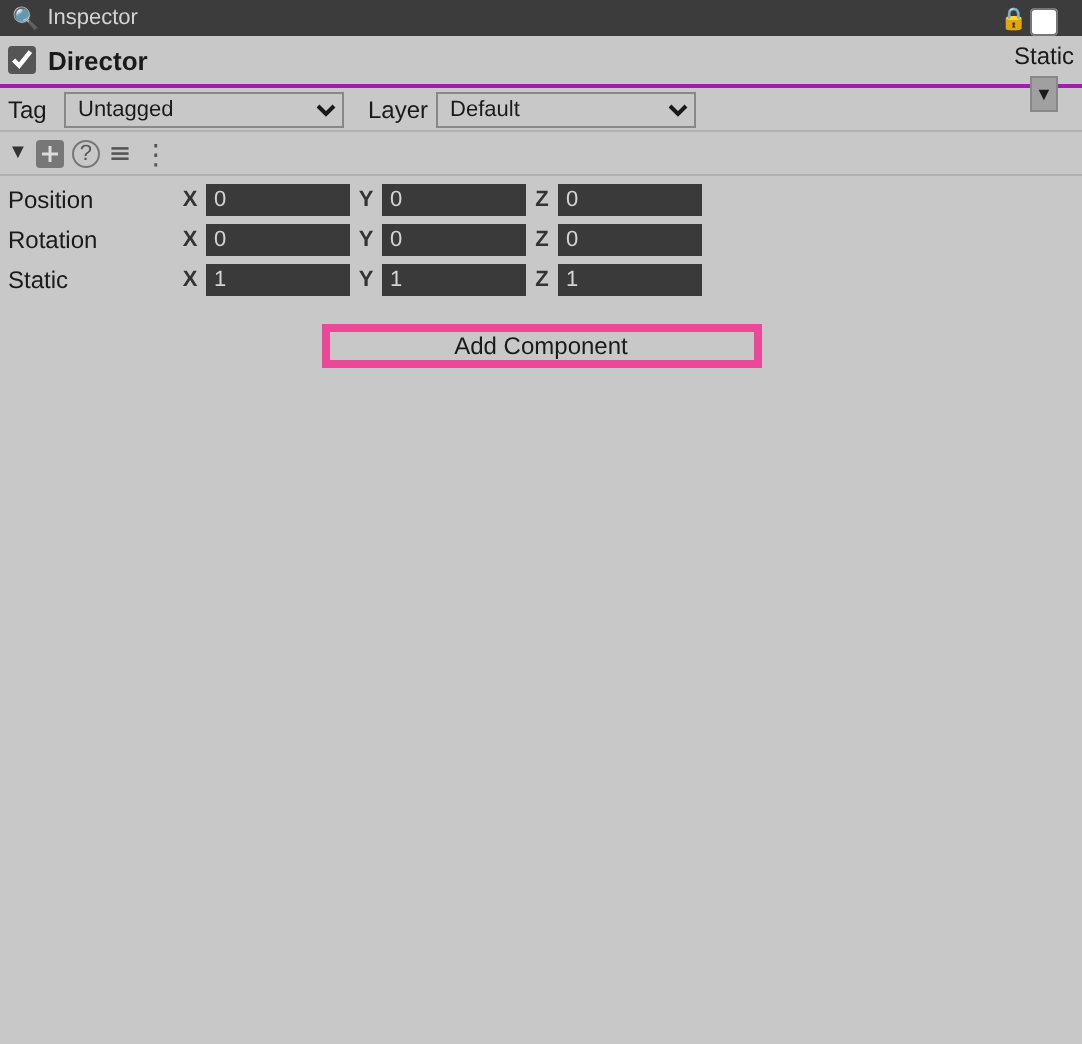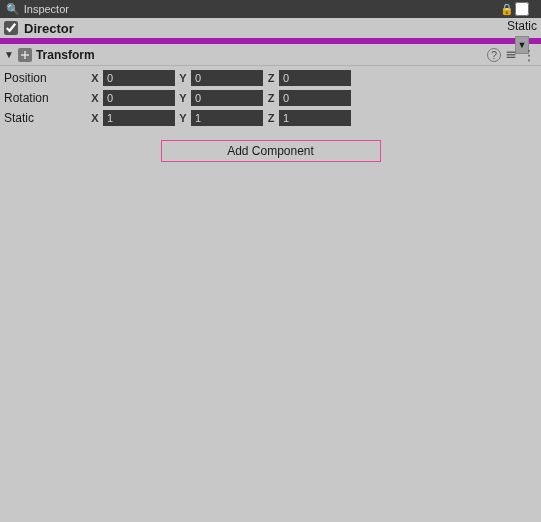--- a/index.html
+++ b/index.html
@@ -33,21 +33,21 @@
     }
 
     
     .gameobject-row {
       background: #c8c8c8;
       height: 26px;
       display: flex;
       align-items: center;
       padding: 0 4px;
       gap: 4px;
-      border-bottom: 6px solid #a21caf;
+      border-bottom: 2px solid #a21caf;
     }
     .go-checkbox {
       width: 14px;
       height: 14px;
       accent-color: #555;
     }
     .go-name-input {
       flex: 1;
       height: 18px;
       background: #c8c8c8;
@@ -200,21 +200,21 @@
     
     .add-component-area {
       display: flex;
       justify-content: center;
       padding: 10px 0;
     }
     .add-component-btn {
       width: 220px;
       height: 22px;
       background: #c8c8c8;
-      border: 1px solid #ec4899;
+      border: 4px solid #ec4899;
       font-size: 12px;
       color: #1a1a1a;
       cursor: pointer;
       display: flex;
       align-items: center;
       justify-content: center;
     }
 
     
     .main-area {
@@ -238,30 +238,39 @@
   <div class="gameobject-row">
     <input type="checkbox" class="go-checkbox" checked="" style="">
     <input type="text" class="go-name-input" value="Director" style="">
     <div class="static-row">
       <input type="checkbox" class="static-checkbox" style="">
       <span class="static-label">Static</span>
       <div class="static-dropdown-btn">▼</div>
     </div>
   </div>
 
+  <div class="tag-layer-row">
+    <span class="tl-label">Tag</span>
+    <select class="tl-select tl-select-tag">
+      <option>Untagged</option>
+    </select>
+    <span class="tl-label" style="margin-left:8px;">Layer</span>
+    <select class="tl-select tl-select-layer">
+      <option>Default</option>
+    </select>
+  </div>
 
   <div class="component-header">
     <span class="component-arrow">▼</span>
     <div class="component-icon">
       <svg width="10" height="10" viewBox="0 0 10 10">
         <line x1="1" y1="5" x2="9" y2="5" stroke="#ddd" stroke-width="1.5"></line>
         <line x1="5" y1="1" x2="5" y2="9" stroke="#ddd" stroke-width="1.5"></line>
       </svg>
     </div>
-    <span class="component-title">Transform</span>
     <div class="component-header-btns">
       <span class="comp-btn" style="font-size:11px; border:1px solid #777; border-radius:50%; width:14px; height:14px;">?</span>
       <span class="comp-btn">
         <svg width="14" height="14" viewBox="0 0 14 14">
           <rect x="2" y="6" width="10" height="1.5" fill="#555"></rect>
           <rect x="2" y="3" width="10" height="1.5" fill="#555"></rect>
           <rect x="2" y="9" width="10" height="1.5" fill="#555"></rect>
         </svg>
       </span>
       <span class="comp-btn" style="font-size:14px;">⋮</span>

